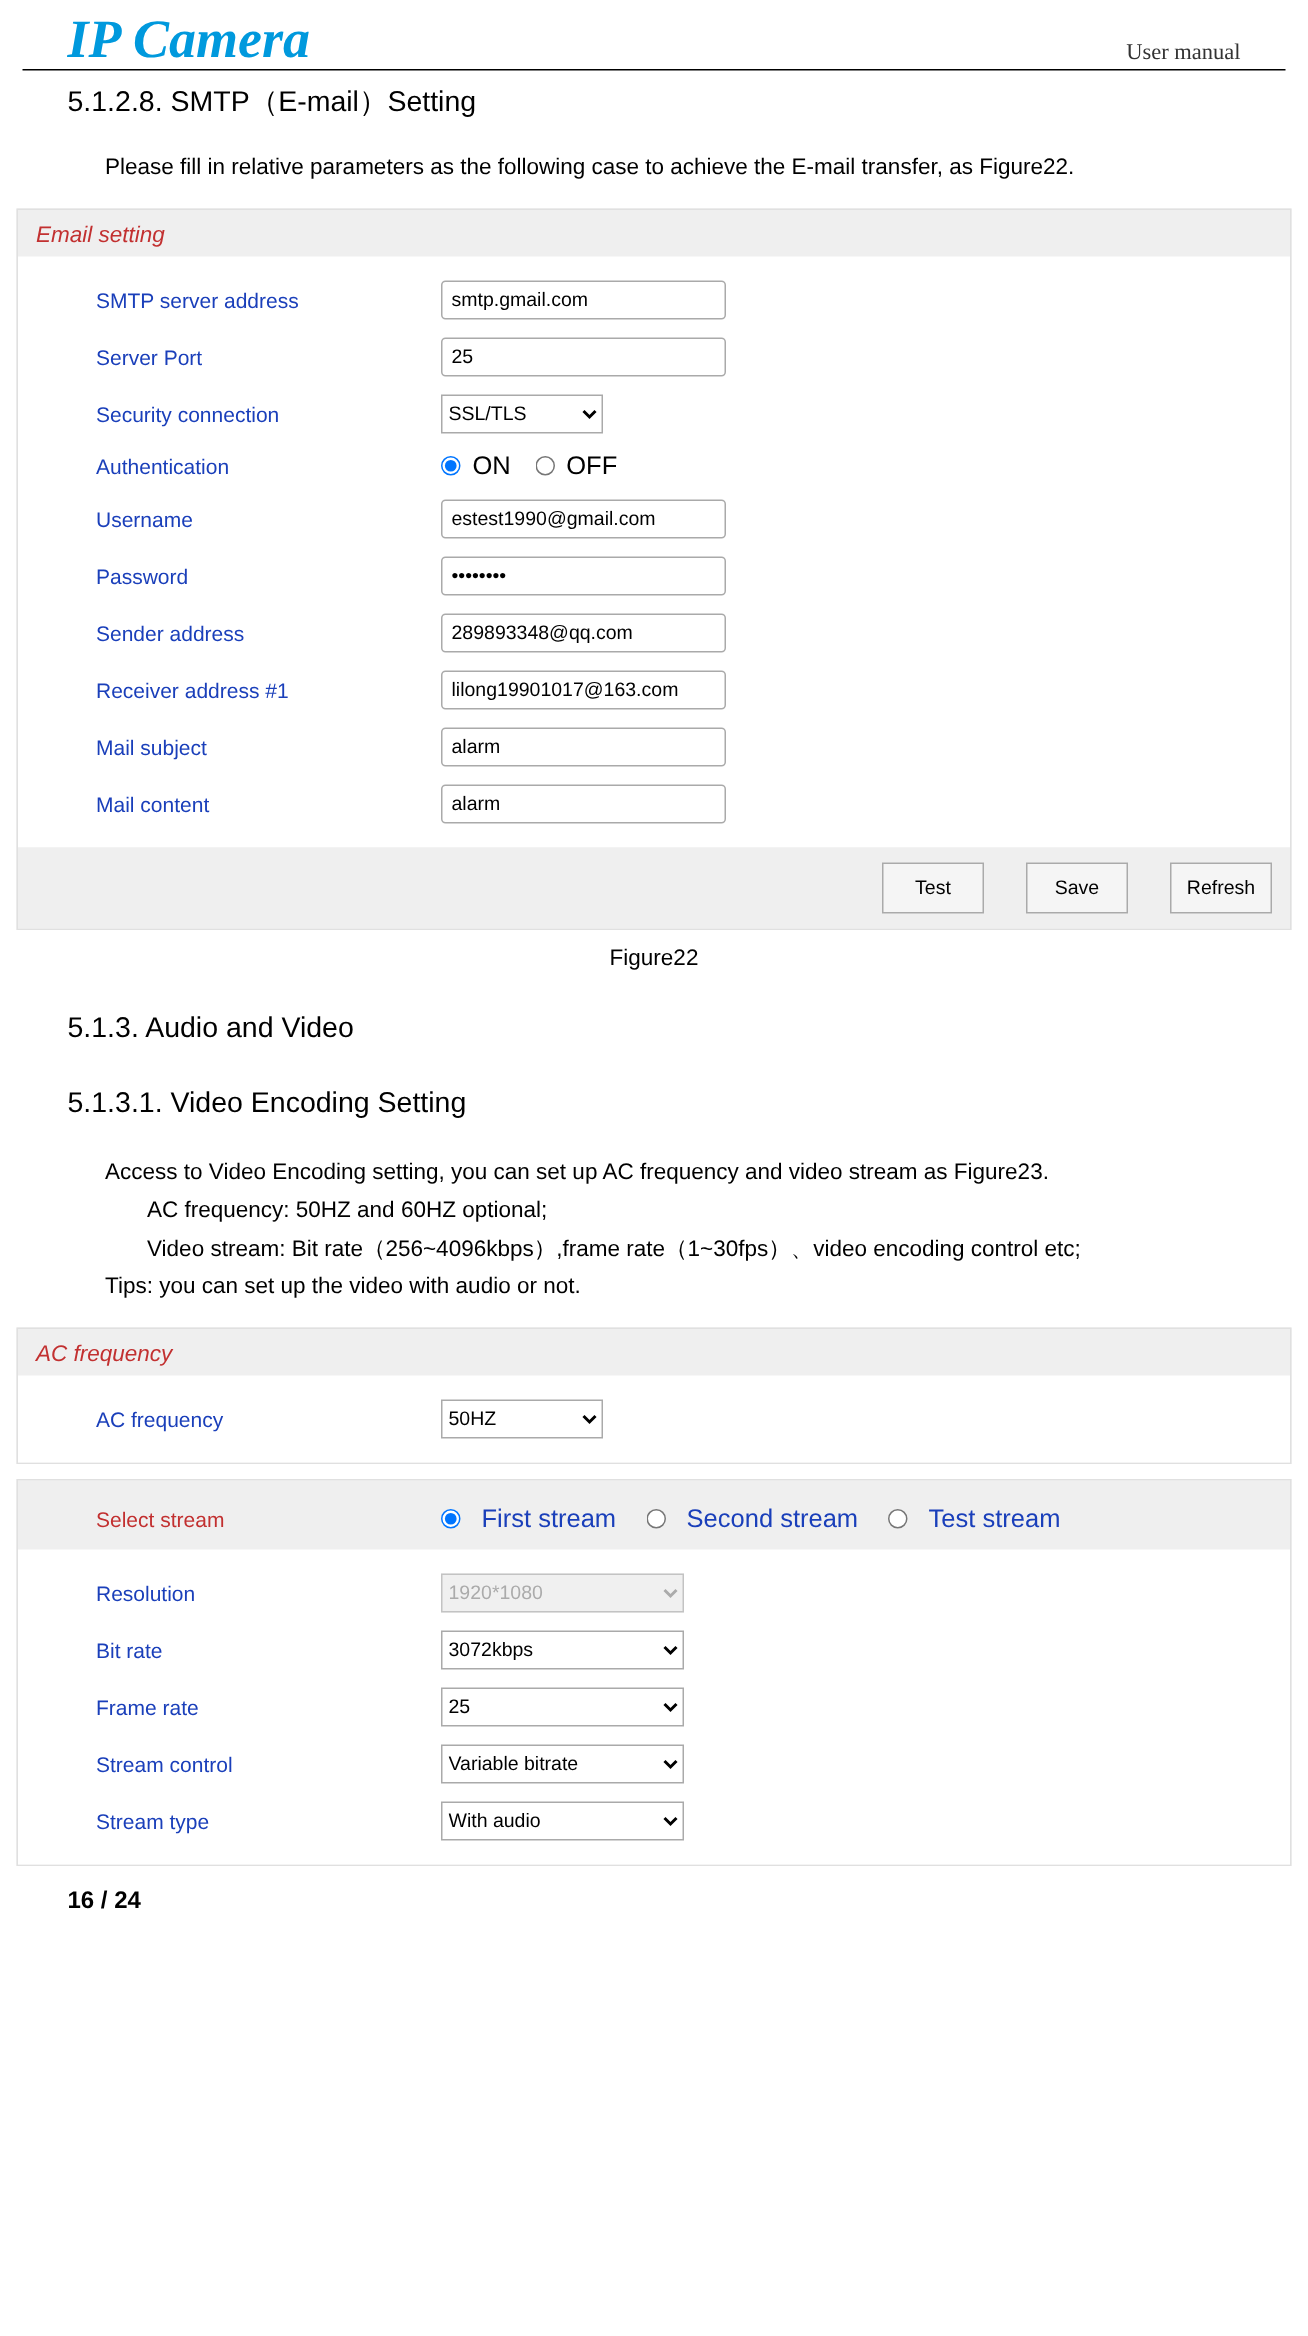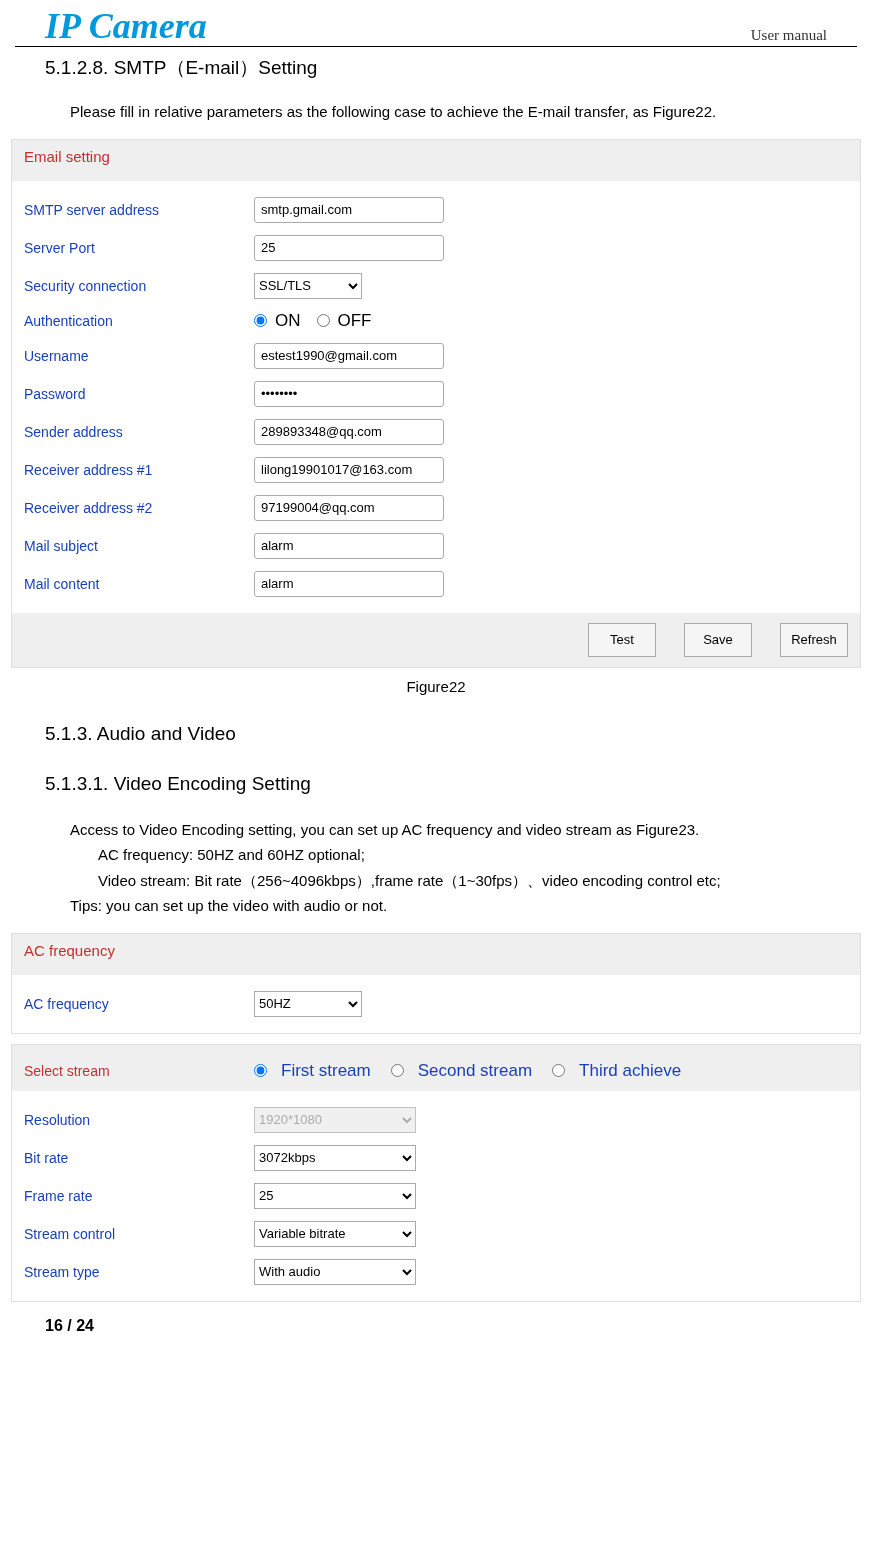--- a/index.html
+++ b/index.html
@@ -55,35 +55,37 @@
   }
   .panel {
     background: #efefef;
     border: 1px solid #e0e0e0;
     margin: 0 -34px 0 -34px;
     padding: 0;
   }
   .panel-title {
     color: #c23030;
     font-size: 15px;
-    padding: 8px 12px 16px 12px;
+    padding: 8px 12px 6px 12px;
+    font-style: italic;
   }
   .panel-body {
     background: #fff;
     padding: 10px 12px;
   }
   .row {
     display: flex;
     align-items: center;
     padding: 6px 0;
   }
   .row .label {
     color: #1a3fba;
     font-size: 14px;
     width: 230px;
+    margin-left: 40px;
   }
   .row input[type=text], .row input[type=password] {
     width: 190px;
     height: 26px;
     padding: 2px 6px;
     font-size: 13px;
     border: 1px solid #aaa;
     border-radius: 3px;
     background: #fff;
   }
@@ -168,24 +170,20 @@
       </div>
     <div class="row">
         <div class="label">Sender address</div>
       <input type="text" value="289893348@qq.com" style="">
       </div>
     <div class="row">
         <div class="label">Receiver address #1</div>
       <input type="text" value="lilong19901017@163.com" style="">
       </div>
     <div class="row">
-        <div class="label">Receiver address #2</div>
-      <input type="text" value="97199004@qq.com" style="">
-      </div>
-    <div class="row">
         <div class="label">Mail subject</div>
       <input type="text" value="alarm" style="">
       </div>
     <div class="row">
         <div class="label">Mail content</div>
       <input type="text" value="alarm" style="">
       </div>
   </div>
   <div class="panel-footer">
     <button>Test</button>
@@ -219,21 +217,21 @@
 <div class="panel second stream">
   <div class="panel-body" style="background:#efefef;padding-bottom:4px;">
     <div class="row">
       <div class="label" style="color:#c23030;">Select stream</div>
       <div class="radio-group">
         <input type="radio" name="stream" checked="" style="">
           <span class="stream-label">First stream</span>
         <input type="radio" name="stream" style="">
           <span class="stream-label">Second stream</span>
         <input type="radio" name="stream" style="">
-          <span class="stream-label">Third achieve</span>
+          <span class="stream-label">Test stream</span>
       </div>
     </div>
   </div>
   <div class="panel-body">
     <div class="row">
         <div class="label">Resolution</div>
       <select class="wide disabled" disabled=""><option>1920*1080</option></select>
       </div>
     <div class="row">
         <div class="label">Bit rate</div>

